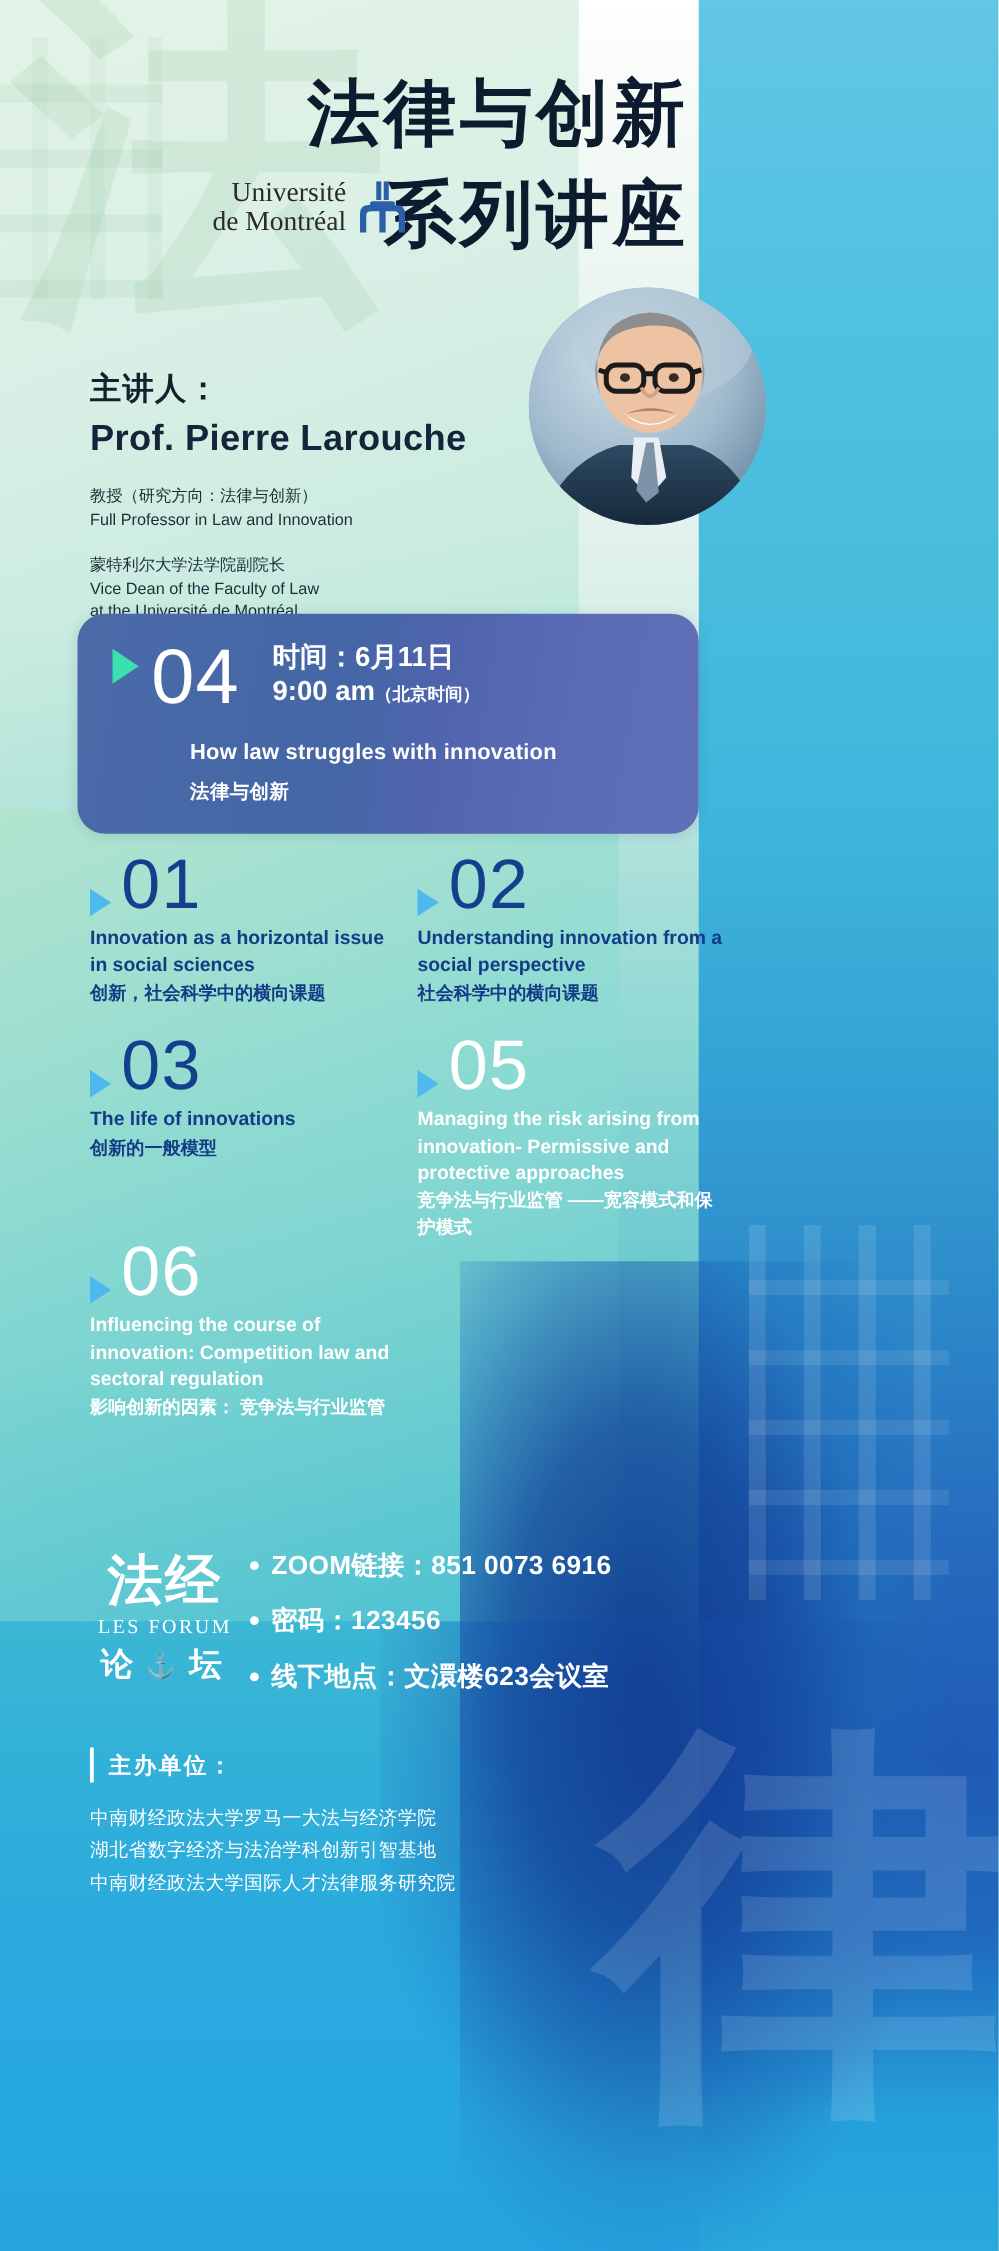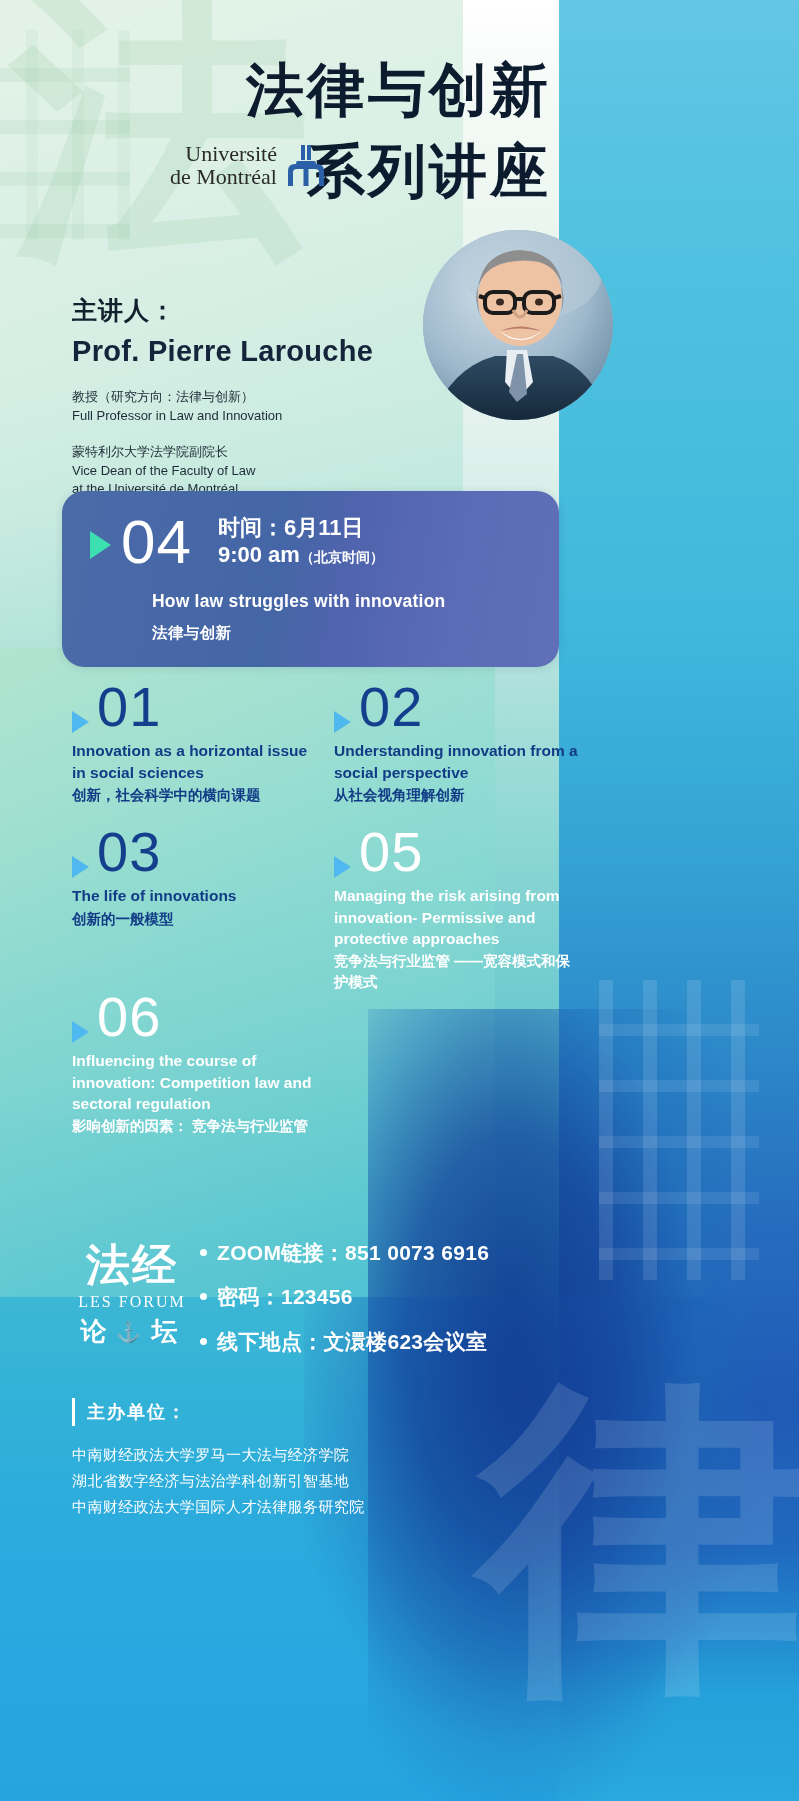--- a/index.html
+++ b/index.html
@@ -176,21 +176,21 @@
   }
   .portrait svg{display:block;}
   
   .card04{
     position:absolute;left:62px;top:491px;width:497px;height:176px;
     border-radius:22px;
     background:linear-gradient(100deg,#4a6aa8 0%,#4566a6 44%,#4f64ad 56%,#5b6bb5 78%,#5f6fb8 100%);
     box-shadow:0 1px 10px rgba(20,40,80,.12);
   }
   .c04-row{
-    position:absolute;left:28px;top:22px;display:flex;align-items:center;gap:10px;
+    position:absolute;left:28px;top:22px;display:flex;gap:10px;
   }
   .tri-green{
     width:0;height:0;
     border-left:21px solid #3ce0b0;
     border-top:14px solid transparent;
     border-bottom:14px solid transparent;
     margin-top:6px;
   }
   .c04-num{
     font-size:62px;font-weight:300;color:#ffffff;line-height:.92;
@@ -382,21 +382,21 @@
       <div class="t-en c-navy">Innovation as a horizontal issue in social sciences</div>
       <div class="t-cn c-navy">创新，社会科学中的横向课题</div>
     </div>
 
     <div class="topic" style="left:334px;top:0;width:245px;">
       <div class="t-head">
         <div class="tri-blue"></div>
         <div class="t-num num-navy">02</div>
       </div>
       <div class="t-en c-navy">Understanding innovation from a social perspective</div>
-      <div class="t-cn c-navy">从社会视角理解创新</div>
+      <div class="t-cn c-navy">社会科学中的横向课题</div>
     </div>
 
     <div class="topic" style="left:72px;top:145px;width:240px;">
       <div class="t-head">
         <div class="tri-blue"></div>
         <div class="t-num num-navy">03</div>
       </div>
       <div class="t-en c-navy">The life of innovations</div>
       <div class="t-cn c-navy">创新的一般模型</div>
     </div>

